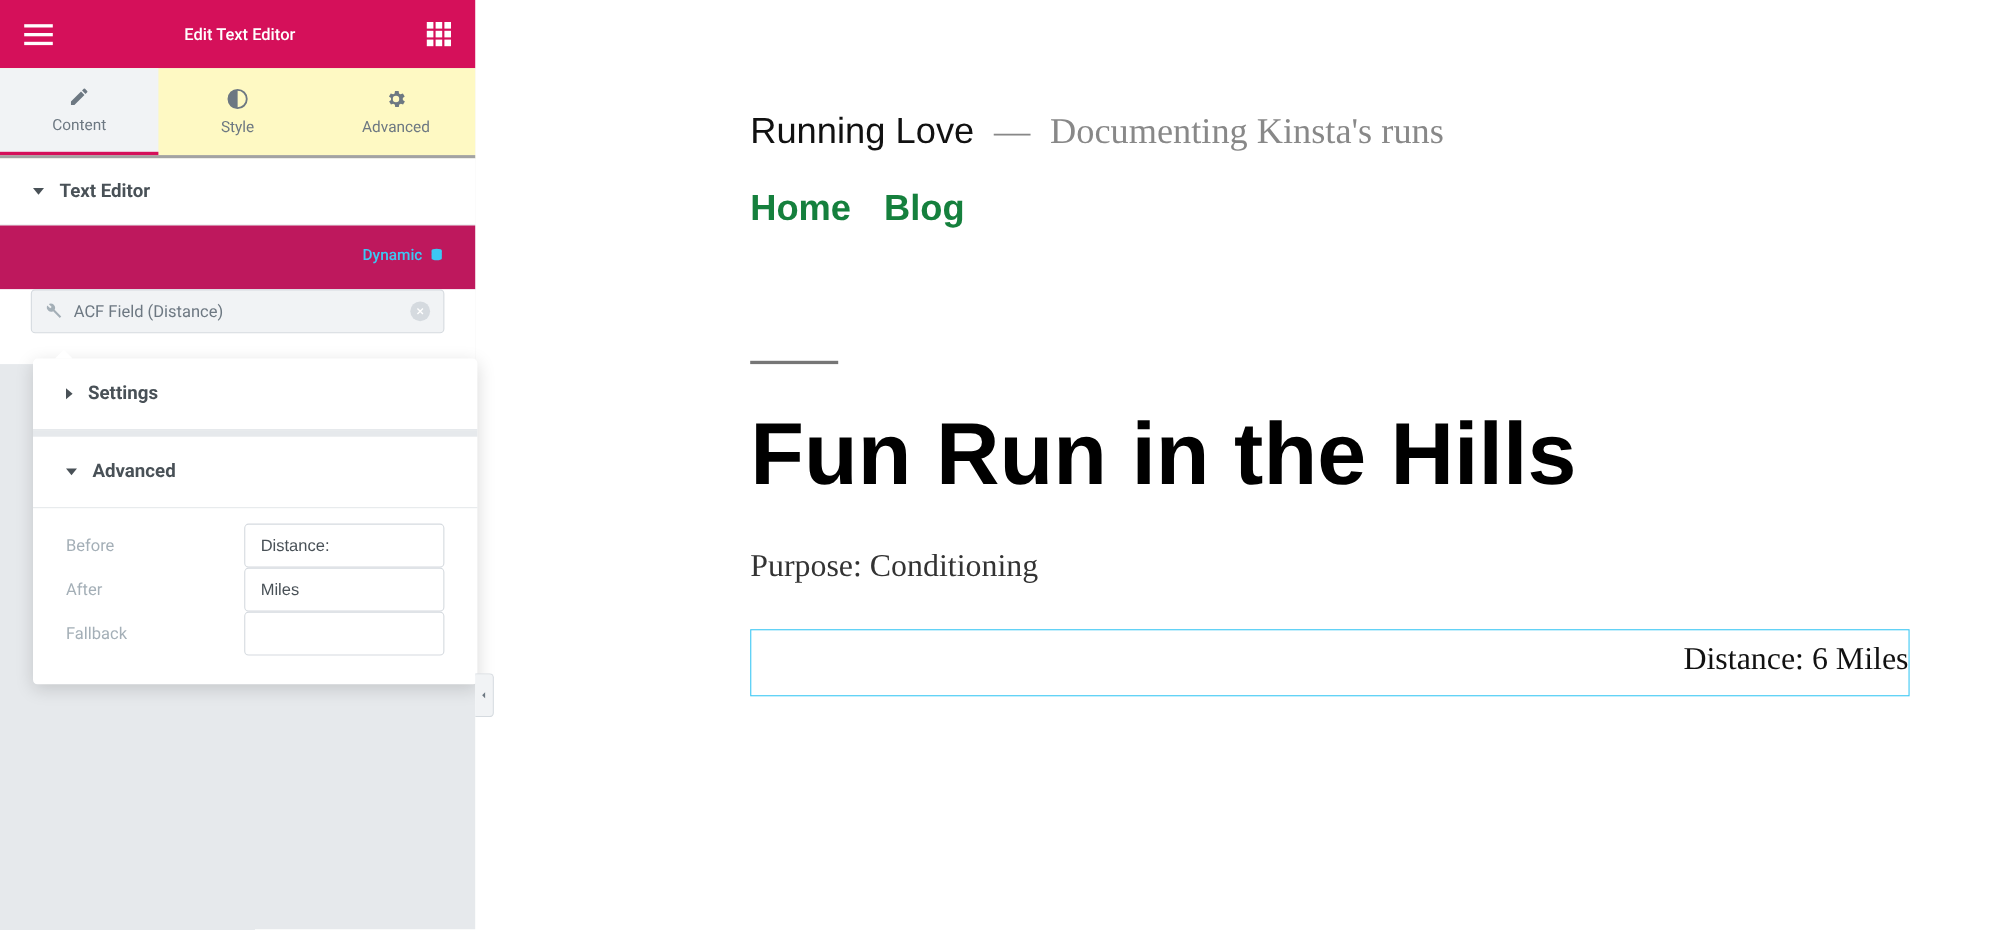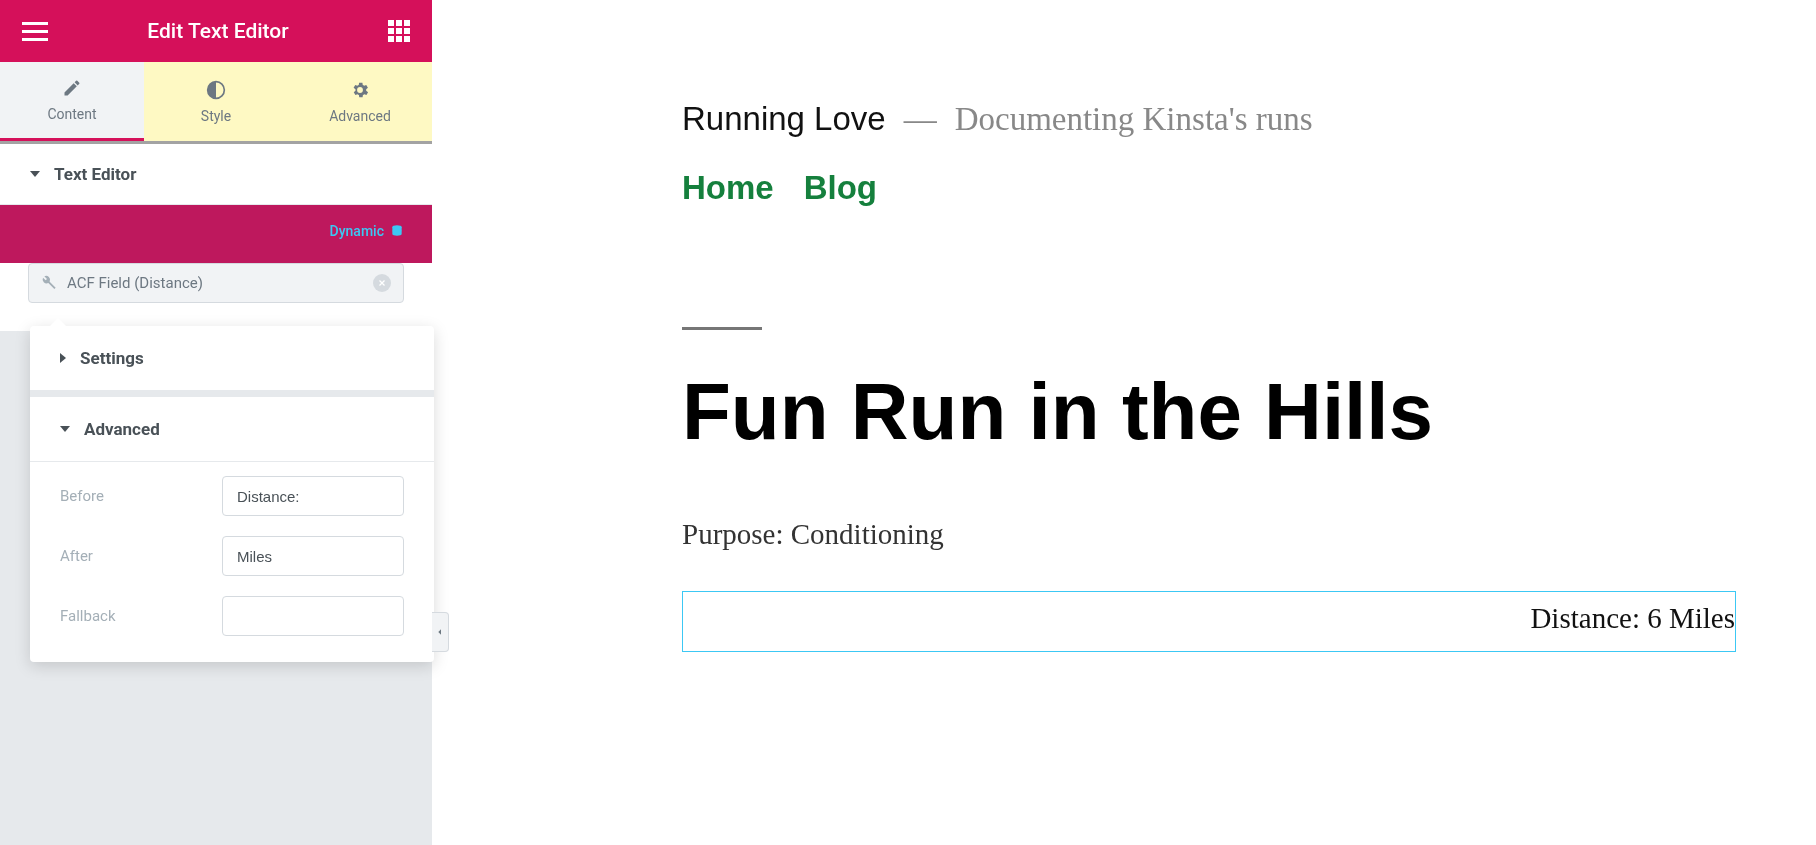--- a/index.html
+++ b/index.html
@@ -1,21 +1,21 @@
 <!DOCTYPE html>
 <html><head>
 <meta charset="utf-8">
 <style>
 * { margin: 0; padding: 0; box-sizing: border-box; }
 body { font-family: -apple-system, BlinkMacSystemFont, "Segoe UI", Roboto, Helvetica, Arial, sans-serif; width: 1816px; height: 845px; overflow: hidden; background: #fff; display: flex; }
 .sidebar { width: 432px; background: #e6e9ec; height: 100%; position: relative; }
 .topbar { background: #d5105a; color: #fff; height: 62px; display: flex; align-items: center; justify-content: space-between; padding: 0 22px; }
 .hamburger { display: flex; flex-direction: column; gap: 5px; cursor: pointer; }
 .hamburger span { width: 26px; height: 3px; background: #fff; }
-.title { font-size: 21px; font-weight: 500; }
+.title { font-size: 15px; font-weight: 500; }
 .grid-icon { display: grid; grid-template-columns: repeat(3, 6px); grid-template-rows: repeat(3, 6px); gap: 2px; cursor: pointer; }
 .grid-icon span { background: #fff; }
 .tabs { background: #fef9c3; display: flex; height: 82px; border-bottom: 3px solid #a3a3a3; }
 .tab { flex: 1; display: flex; flex-direction: column; align-items: center; justify-content: center; gap: 8px; cursor: pointer; color: #6d7882; font-size: 14px; }
 .tab svg { fill: #6d7882; }
 .tab.active { border-bottom: 3px solid #d5105a; background: #f1f3f5; }
 .section-header { background: #fff; padding: 20px 30px; display: flex; align-items: center; gap: 14px; font-size: 17px; font-weight: 700; color: #495157; border-bottom: 1px solid #e6e9ec; cursor: pointer; }
 .caret { width: 0; height: 0; border-left: 5px solid transparent; border-right: 5px solid transparent; border-top: 6px solid #495157; }
 .dynamic-row { background: #be185d; padding: 16px 28px 23px; text-align: right; }
 .dynamic-link { color: #3cc8f4; font-size: 14px; font-weight: 500; display: inline-flex; align-items: center; gap: 6px; cursor: pointer; }
@@ -24,35 +24,35 @@
 .tag-box { background: #f1f3f5; border: 1px solid #d5dadf; border-radius: 4px; height: 40px; display: flex; align-items: center; padding: 0 12px; gap: 10px; position: relative; }
 .tag-box .wrench { width: 16px; height: 16px; fill: #a4afb7; }
 .tag-box .label { font-size: 15px; color: #6d7882; }
 .tag-box .clear { position: absolute; right: 12px; width: 18px; height: 18px; border-radius: 50%; background: #d5dadf; display: flex; align-items: center; justify-content: center; cursor: pointer; }
 .tag-box .clear svg { width: 10px; height: 10px; fill: #fff; }
 .popover { position: absolute; left: 30px; top: 326px; width: 404px; background: #fff; border-radius: 4px; box-shadow: 0 4px 16px rgba(0,0,0,0.15); }
 .popover::before { content: ""; position: absolute; top: -8px; left: 20px; width: 0; height: 0; border-left: 8px solid transparent; border-right: 8px solid transparent; border-bottom: 8px solid #fff; }
 .pop-section { padding: 22px 30px; display: flex; align-items: center; gap: 14px; font-size: 17px; font-weight: 700; color: #495157; border-bottom: 1px solid #e6e9ec; cursor: pointer; }
 .caret-right { width: 0; height: 0; border-top: 5px solid transparent; border-bottom: 5px solid transparent; border-left: 6px solid #495157; }
 .pop-section.sep-top { border-top: 6px solid #e6e9ec; }
-.pop-body { padding: 14px 30px 26px; display: flex; flex-direction: column; gap: 20px; }
+.pop-body { padding: 14px 30px 26px; display: flex; flex-direction: column; }
 .pop-row { display: flex; align-items: center; justify-content: space-between; }
 .pop-row label { font-size: 15px; color: #a4afb7; }
 .pop-row input { width: 182px; height: 40px; border: 1px solid #d5dadf; border-radius: 4px; padding: 0 14px; font-size: 15px; color: #495157; outline: none; }
 .collapse-handle { position: absolute; right: -17px; top: 612px; width: 17px; height: 40px; background: #f1f3f5; border: 1px solid #d5dadf; border-left: none; border-radius: 0 4px 4px 0; display: flex; align-items: center; justify-content: center; cursor: pointer; }
 .collapse-handle svg { width: 8px; height: 12px; fill: #6d7882; }
 .preview { flex: 1; padding: 100px 80px 0 250px; font-family: Georgia, "Times New Roman", serif; color: #000; position: relative; }
 .site-header { display: flex; align-items: baseline; gap: 18px; font-size: 33px; margin-bottom: 31px; }
 .site-title { color: #111; font-family: "Segoe UI", Helvetica, Arial, sans-serif; }
 .dash { color: #888; }
 .site-tag { color: #888; }
 .nav { display: flex; gap: 30px; font-size: 33px; font-weight: 700; margin-bottom: 120px; font-family: "Segoe UI", Helvetica, Arial, sans-serif; }
 .nav a { color: #15803d; text-decoration: none; }
 .hr-short { width: 80px; height: 3px; background: #767676; margin-bottom: 40px; }
-.post-title { font-size: 80px; font-weight: 800; line-height: 1.05; margin-bottom: 64px; font-family: "Segoe UI", Helvetica, Arial, sans-serif; }
+.post-title { font-size: 80px; font-weight: 800; line-height: 1.05; margin-bottom: 44px; font-family: "Segoe UI", Helvetica, Arial, sans-serif; }
 .meta { font-size: 29px; color: #333; margin-bottom: 40px; }
 .dist-box { border: 1px solid #3cc8f4; padding: 10px 0 16px 0; width: 100%; font-size: 29px; color: #111; text-align: right; }
 .dist-box span { margin-left: 0; }
 </style>
 </head>
 <body>
 
 <div class="sidebar">
   <div class="topbar">
     <div class="hamburger">

